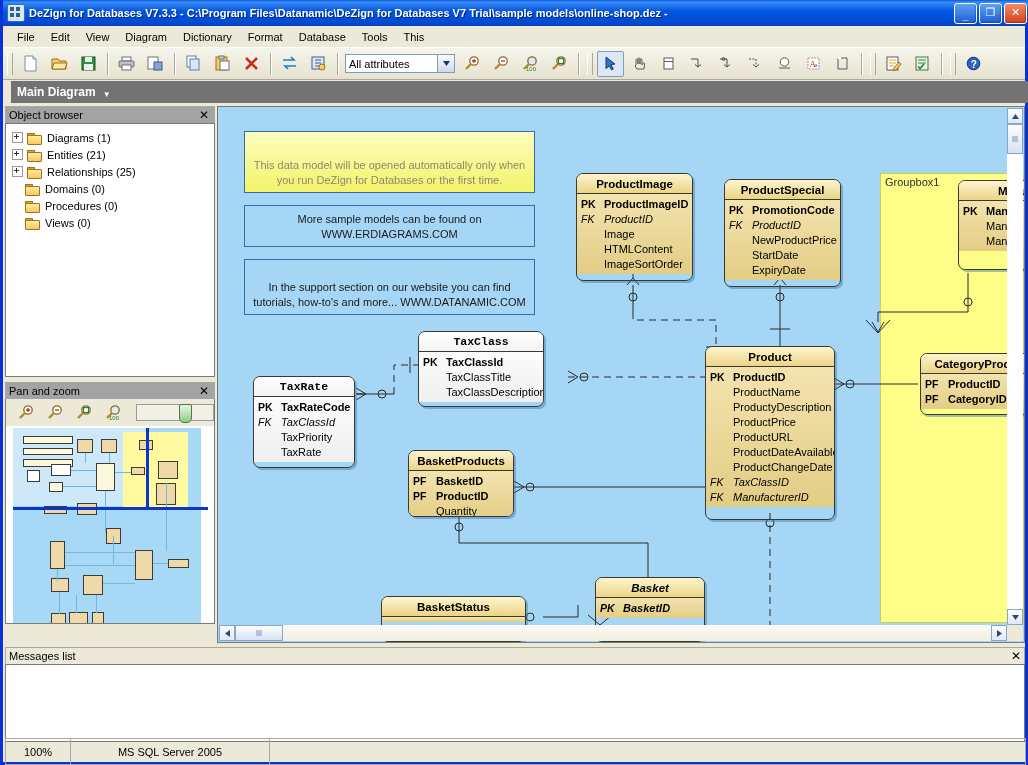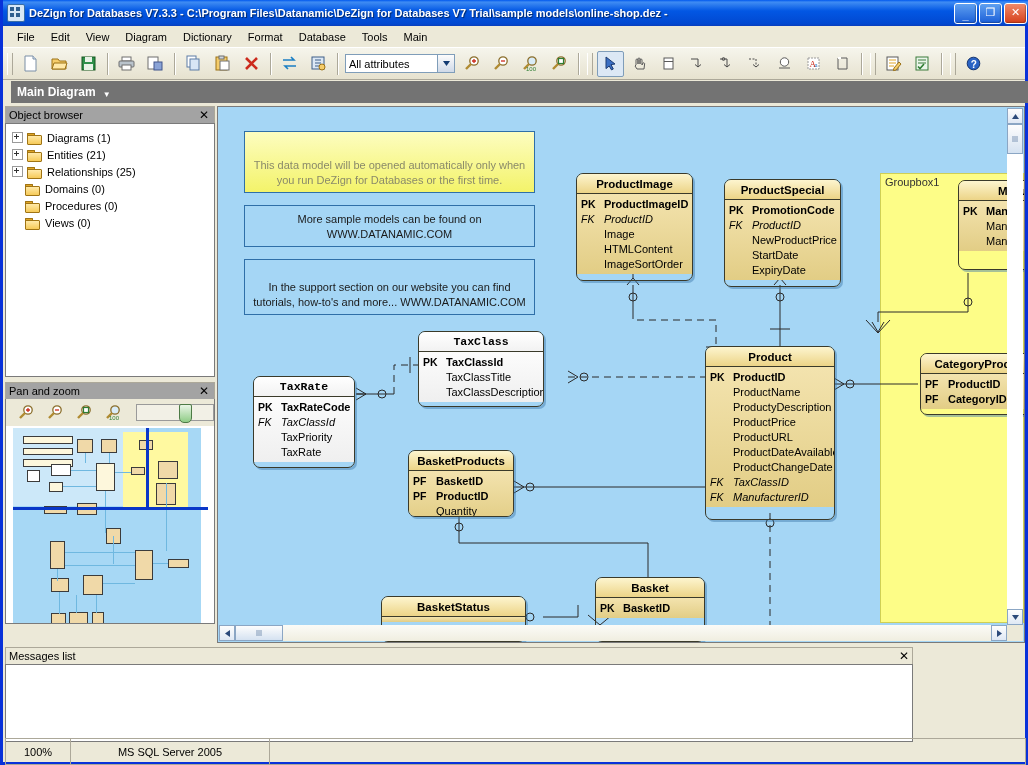--- a/index.html
+++ b/index.html
@@ -137,21 +137,21 @@
   .sb-h{position:absolute;left:1px;bottom:1px;height:16px;right:17px;
      background:linear-gradient(to bottom,#fbfbf7,#f0eee0);}
   .sb-btn{width:16px;height:16px;background:linear-gradient(to bottom,#fdfdfd,#dfe8f4);
      border:1px solid #8ba6c4;box-sizing:border-box;display:flex;align-items:center;justify-content:center;
      color:#2b4a7a;font-size:8px;}
   .sb-thumb{background:linear-gradient(to bottom,#fdfdfd,#d5e2f1);border:1px solid #8ba6c4;
      box-sizing:border-box;display:flex;align-items:center;justify-content:center;color:#7f97b6;font-size:8px;}
   .sb-corner{position:absolute;right:1px;bottom:1px;width:16px;height:16px;background:#ece9d8;}
 
   
-  .msg{position:absolute;left:2px;top:647px;width:908px;height:95px;box-sizing:border-box;}
+  .msg{position:absolute;left:2px;top:647px;width:1020px;height:95px;box-sizing:border-box;}
   .msg-hd{height:17px;background:#ece9d8;border:1px solid #aca899;border-bottom:none;
      display:flex;align-items:center;padding:0 3px;box-sizing:border-box;font-size:11px;}
   .msg-hd .t{flex:1 1 auto;}
   .msg-body{height:78px;background:#fff;border:1px solid #7a7a7a;box-sizing:border-box;}
 
   
   .status{position:absolute;left:2px;bottom:2px;width:1020px;height:17px;background:#ece9d8;
      display:flex;align-items:center;box-sizing:border-box;font-size:11px;}
   .st-cell{height:27px;display:flex;align-items:center;justify-content:center;
      border:1px solid #aca899;box-sizing:border-box;margin-right:-1px;}
@@ -186,21 +186,21 @@
 
   <div class="menubar">
     <div class="mi">File</div>
     <div class="mi">Edit</div>
     <div class="mi">View</div>
     <div class="mi">Diagram</div>
     <div class="mi">Dictionary</div>
     <div class="mi">Format</div>
     <div class="mi">Database</div>
     <div class="mi">Tools</div>
-    <div class="mi">Main</div>
+    <div class="mi">This</div>
   </div>
 
   <div class="toolbar">
     <div class="tgrip"></div>
 
     <div class="tbtn">
       <svg class="ic" width="17" height="17" viewBox="0 0 17 17">
           <path d="M3 1h8l3 3v12H3z" fill="#fff" stroke="#7a8fa6"></path>
           <path d="M11 1v3h3" fill="#dce8f5" stroke="#7a8fa6"></path>
         </svg>
@@ -589,21 +589,21 @@
           <circle cx="312" cy="510" r="4" fill="none"></circle>
           <path d="M370 508 L382 518 L394 508"></path>
           <circle cx="382" cy="505" r="4" fill="none"></circle>
         </g>
       </svg>
 
       <div class="note yellow" style="left:26px;top:24px;width:291px;height:62px;">
         <span>This data model will be opened automatically only when you run DeZign for Databases or the first time.</span>
       </div>
       <div class="note blue" style="left:26px;top:98px;width:291px;height:42px;">
-        <span>More sample models can be found on WWW.DATANAMIC.COM</span>
+        <span>More sample models can be found on WWW.ERDIAGRAMS.COM</span>
       </div>
       <div class="note blue" style="left:26px;top:152px;width:291px;height:56px;">
         <span>In the support section on our website you can find tutorials, how-to's and more... WWW.DATANAMIC.COM</span>
       </div>
 
       <div class="ent gold" style="left:358px;top:66px;width:117px;height:108px;">
         <div class="hd">ProductImage</div>
         <div class="bd">
           <div class="attr pk">
               <span class="k">PK</span>
@@ -784,21 +784,21 @@
               <span class="n">Quantity</span>
             </div>
         </div>
       </div>
 
       <div class="ent gold" style="left:163px;top:489px;width:145px;height:46px;">
         <div class="hd">BasketStatus</div>
         <div class="bd"></div>
       </div>
 
-      <div class="ent gold" style="left:377px;top:470px;width:110px;height:65px;">
+      <div class="ent gold" style="left:377px;top:470px;width:110px;height:65px;font-style:italic;">
         <div class="hd">Basket</div>
         <div class="bd">
           <div class="attr pk">
               <span class="k">PK</span>
               <span class="n">BasketID</span>
             </div>
         </div>
       </div>
 
     </div>

